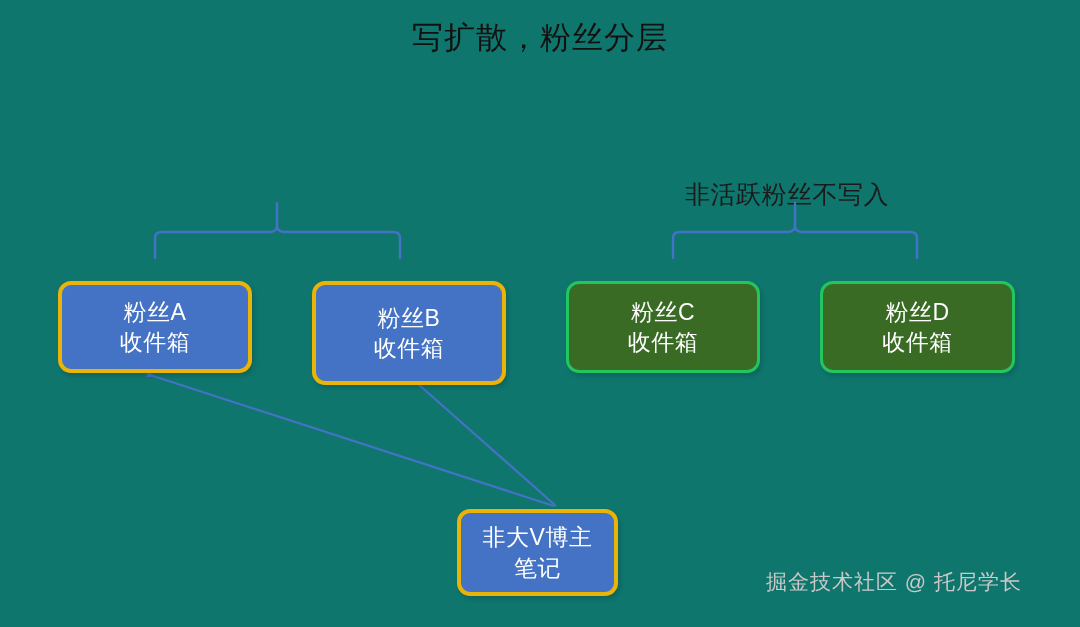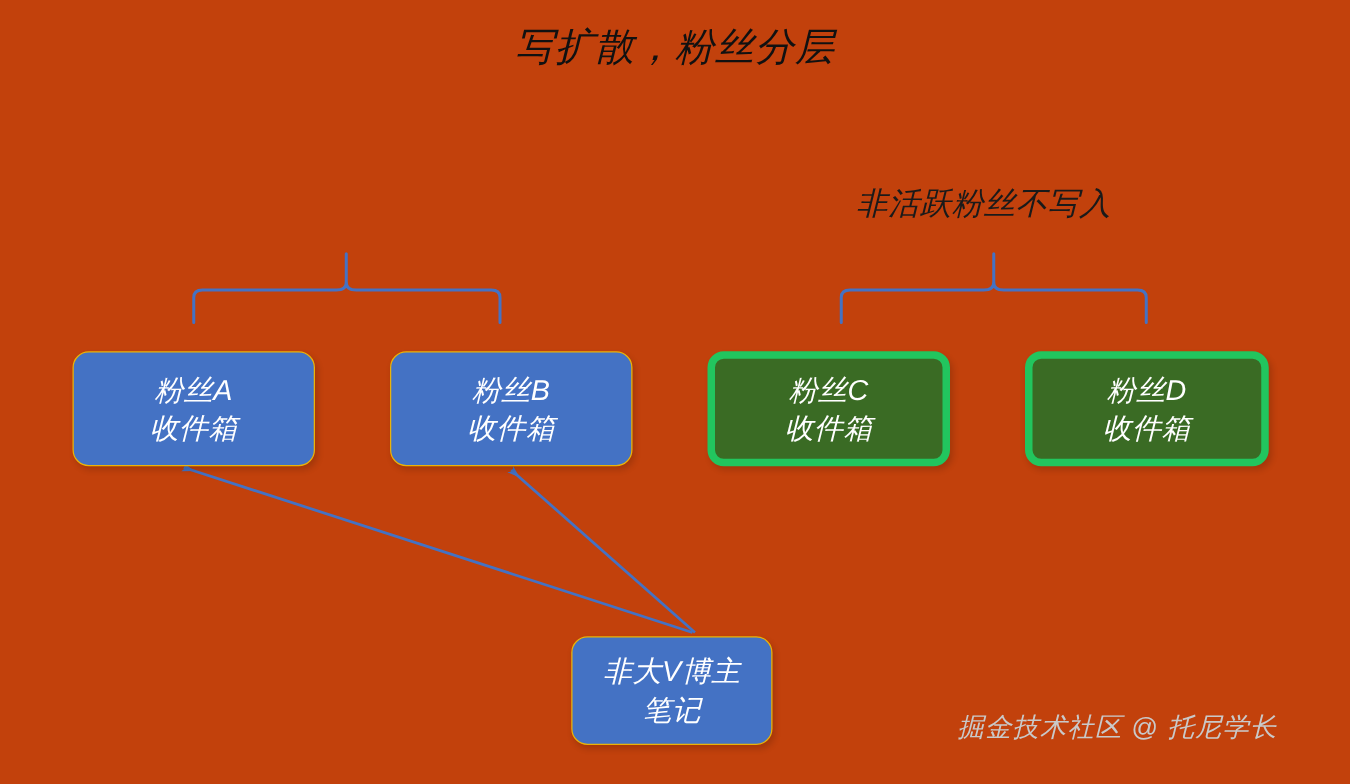--- a/index.html
+++ b/index.html
@@ -7,23 +7,22 @@
     padding: 0;
     background: #ffffff;
   }
   body {
     font-family: "Liberation Sans", "DejaVu Sans", sans-serif;
   }
   #stage {
     position: relative;
     width: 1080px;
     height: 627px;
-    background: #c2410c;
+    background: #0f766e;
     overflow: hidden;
-    font-style: italic;
   }
   #wires {
     position: absolute;
     left: 0;
     top: 0;
     width: 1080px;
     height: 627px;
     pointer-events: none;
   }
   .title {
@@ -41,44 +40,44 @@
   .group-label {
     position: absolute;
     top: 146px;
     font-size: 25px;
     color: #1a1a1a;
     text-align: center;
     white-space: nowrap;
     letter-spacing: 0.5px;
   }
   #label-active   { left: 127px; width: 300px; }
-  #label-inactive { left: 637px; width: 300px; }
+  #label-inactive { left: 637px; width: 300px; margin-top: 32px; }
 
   .node {
     position: absolute;
     border-radius: 13px;
     display: flex;
     flex-direction: column;
     align-items: center;
     justify-content: center;
     color: #ffffff;
     font-size: 23px;
     line-height: 1.32;
     text-align: center;
     letter-spacing: 0.5px;
     box-shadow: 2px 3px 5px rgba(0,0,0,0.16);
     box-sizing: border-box;
   }
   .node .ln { display: block; white-space: nowrap; }
 
-  .node-blue  { background: #4472c4; border: 1px solid #eab308; }
-  .node-green { background: #3a6b24; border: 6px solid #22c55e; justify-content: center; }
+  .node-blue  { background: #4472c4; border: 4px solid #eab308; }
+  .node-green { background: #3a6b24; border: 3px solid #22c55e; justify-content: center; }
 
   #node-fanA   { left: 58px;  top: 281px; width: 194px; height: 92px; }
-  #node-fanB   { left: 312px; top: 281px; width: 194px; height: 92px; }
+  #node-fanB   { left: 312px; top: 281px; width: 194px; height: 104px; }
   #node-fanC   { left: 566px; top: 281px; width: 194px; height: 92px; }
   #node-fanD   { left: 820px; top: 281px; width: 195px; height: 92px; }
   #node-author { left: 457px; top: 509px; width: 161px; height: 87px; }
 
   .watermark {
     position: absolute;
     left: 766px;
     top: 568px;
     font-size: 21px;
     color: #c9c9c9;

